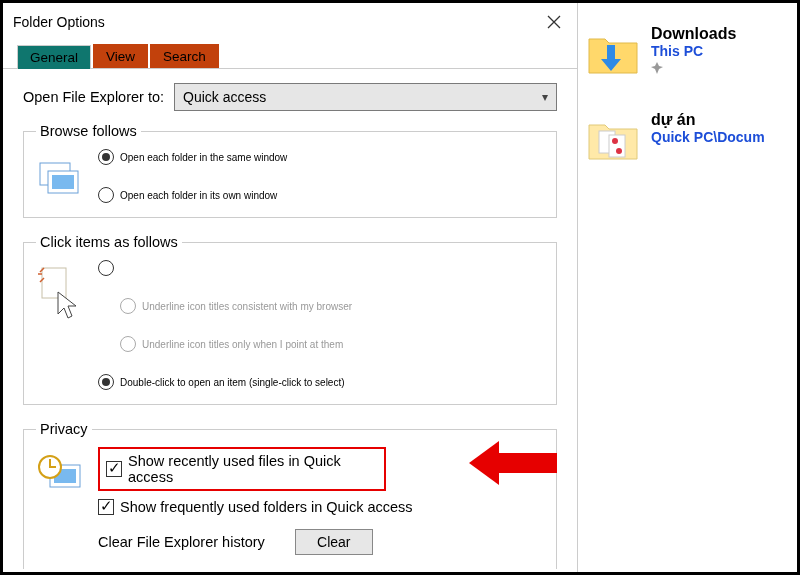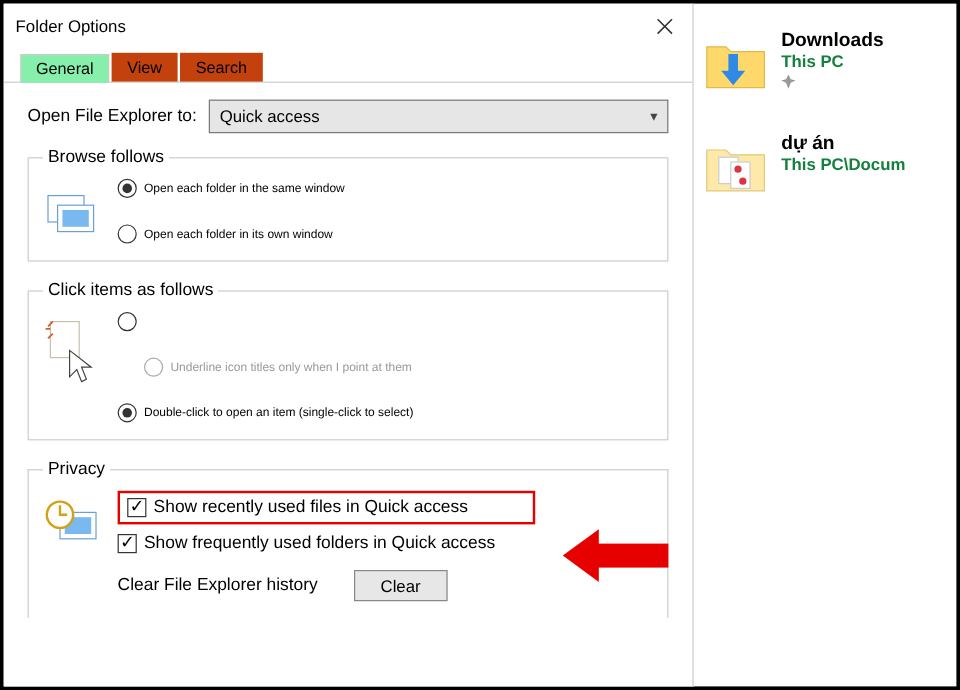--- a/index.html
+++ b/index.html
@@ -5,21 +5,21 @@
   * { box-sizing: border-box; font-family: "Segoe UI", Tahoma, sans-serif; }
   html, body { margin: 0; padding: 0; }
   body { width: 800px; height: 575px; background: #fff; position: relative; overflow: hidden; border: 3px solid #000; }
   .dialog { position: absolute; left: 0; top: 0; width: 575px; height: 575px; background: #fff; border-right: 1px solid #ccc; }
   .titlebar { height: 38px; display: flex; align-items: center; justify-content: space-between; padding: 0 0 0 10px; }
   .titlebar .title { font-size: 14px; }
   .titlebar .close { width: 46px; height: 34px; display: flex; align-items: center; justify-content: center; font-size: 18px; color: #333; }
   .tabs { display: flex; align-items: flex-end; padding-left: 14px; border-bottom: 1px solid #ccc; height: 28px; }
   .tab { padding: 4px 12px; font-size: 13.5px; border: 1px solid #ccc; border-bottom: none; margin-right: 2px; background: #c2410c; position: relative; top: 1px; color: #000; }
   .tab.inactive { border-color: transparent; top: 0; }
-  .tab.active { background: #86efac; }
+  .tab.active { background: #0f766e; }
   .body { padding: 14px 20px; }
   .row1 { display: flex; align-items: center; gap: 10px; margin-bottom: 12px; }
   .lbl { font-size: 14.5px; }
   .dropdown { flex: 1; height: 28px; border: 1px solid #7a7a7a; background: #e6e6e6; display: flex; align-items: center; justify-content: space-between; padding: 0 8px; font-size: 14px; }
   .chevron { font-size: 12px; color: #444; }
   fieldset.group { border: 1px solid #ccc; margin: 0 0 16px 0; padding: 10px 12px 14px 12px; }
   fieldset.group legend { font-size: 14.5px; padding: 0 4px; }
   .group-row { display: flex; gap: 14px; align-items: flex-start; }
   .group-icon { width: 48px; height: 48px; flex: none; margin-top: 4px; }
   .opts { display: flex; flex-direction: column; gap: 22px; font-size: 10px; }
@@ -27,29 +27,29 @@
   .radio .circle { width: 16px; height: 16px; border: 1px solid #333; border-radius: 50%; position: relative; flex: none; }
   .radio .circle.sel::after { content: ""; position: absolute; left: 3px; top: 3px; width: 8px; height: 8px; background: #333; border-radius: 50%; }
   .radio .circle.disabled { border-color: #aaa; }
   .radio.disabled { color: #999; }
   .checkbox { display: flex; align-items: center; gap: 6px; font-size: 14.5px; }
   .checkbox .box { width: 16px; height: 16px; border: 1px solid #333; position: relative; flex: none; }
   .checkbox .box.checked::after { content: "✓"; position: absolute; left: 1px; top: -3px; font-size: 15px; }
   .indent { margin-left: 22px; }
   .privacy-body { display: flex; gap: 14px; align-items: flex-start; }
   .privacy-opts { display: flex; flex-direction: column; gap: 8px; font-size: 14.5px; }
-  .highlight { border: 2px solid #e60000; padding: 4px 6px; display: inline-block; width: 348px; }
+  .highlight { border: 2px solid #e60000; padding: 4px 6px; display: inline-block; width: 288px; }
   .clear-row { display: flex; align-items: center; gap: 30px; margin-top: 6px; }
   .btn { width: 78px; height: 26px; border: 1px solid #888; background: #e7e7e7; font-size: 14px; text-align: center; line-height: 24px; }
   
   .side { position: absolute; left: 576px; top: 0; width: 224px; padding: 22px 6px; }
   .side-item { display: flex; gap: 10px; margin-bottom: 30px; font-weight: bold; }
   .side-icon { width: 56px; height: 56px; flex: none; }
   .side-text .t1 { font-size: 16px; color: #000; }
-  .side-text .t2 { font-size: 14px; color: #15803d; }
+  .side-text .t2 { font-size: 14px; color: #1d4ed8; }
   .pin { font-size: 13px; color: #888; margin-top: 3px; }
   
   .arrow { position: absolute; left: 466px; top: 438px; width: 88px; height: 44px; }
   .arrow .shaft { position: absolute; left: 24px; top: 12px; width: 64px; height: 20px; background: #e60000; }
   .arrow .head { position: absolute; left: 0; top: 0; width: 0; height: 0; border-top: 22px solid transparent; border-bottom: 22px solid transparent; border-right: 30px solid #e60000; }
   
   svg { display: block; }
 </style>
 </head>
 <body>
@@ -111,20 +111,24 @@
             <path d="M8 4 L4 8 M6 10 L2 10 M8 14 L4 18" stroke="#d06030" stroke-width="1.5"></path>
             <path d="M22 28 L22 50 L28 44 L32 54 L36 52 L32 42 L40 42 Z" fill="#fff" stroke="#444"></path>
           </svg>
         </div>
         <div class="opts">
           <label class="radio">
             <span class="circle"></span>
           </label>
           <label class="radio disabled indent">
             <span class="circle disabled"></span>
+            <span>Underline icon titles consistent with my browser</span>
+          </label>
+          <label class="radio disabled indent">
+            <span class="circle disabled"></span>
             <span>Underline icon titles only when I point at them</span>
           </label>
           <label class="radio">
             <span class="circle sel"></span>
             <span>Double-click to open an item (single-click to select)</span>
           </label>
         </div>
       </div>
     </fieldset>
 
@@ -183,21 +187,21 @@
       <svg width="56" height="56" viewBox="0 0 56 56">
         <path d="M4 14 h16 l4 4 h28 v30 h-48 z" fill="#ffe9a8" stroke="#e0c978"></path>
         <rect x="14" y="20" width="16" height="22" fill="#fff" stroke="#ccc"></rect>
         <rect x="24" y="24" width="16" height="22" fill="#fff" stroke="#ccc"></rect>
         <circle cx="30" cy="30" r="3" fill="#d34"></circle>
         <circle cx="34" cy="40" r="3" fill="#d34"></circle>
       </svg>
     </div>
     <div class="side-text">
       <div class="t1">dự án</div>
-      <div class="t2">This PC\Docum</div>
+      <div class="t2">Quick PC\Docum</div>
     </div>
   </div>
 </div>
 
 <div class="arrow">
   <div class="head"></div>
   <div class="shaft"></div>
 </div>
 
 </body></html>

